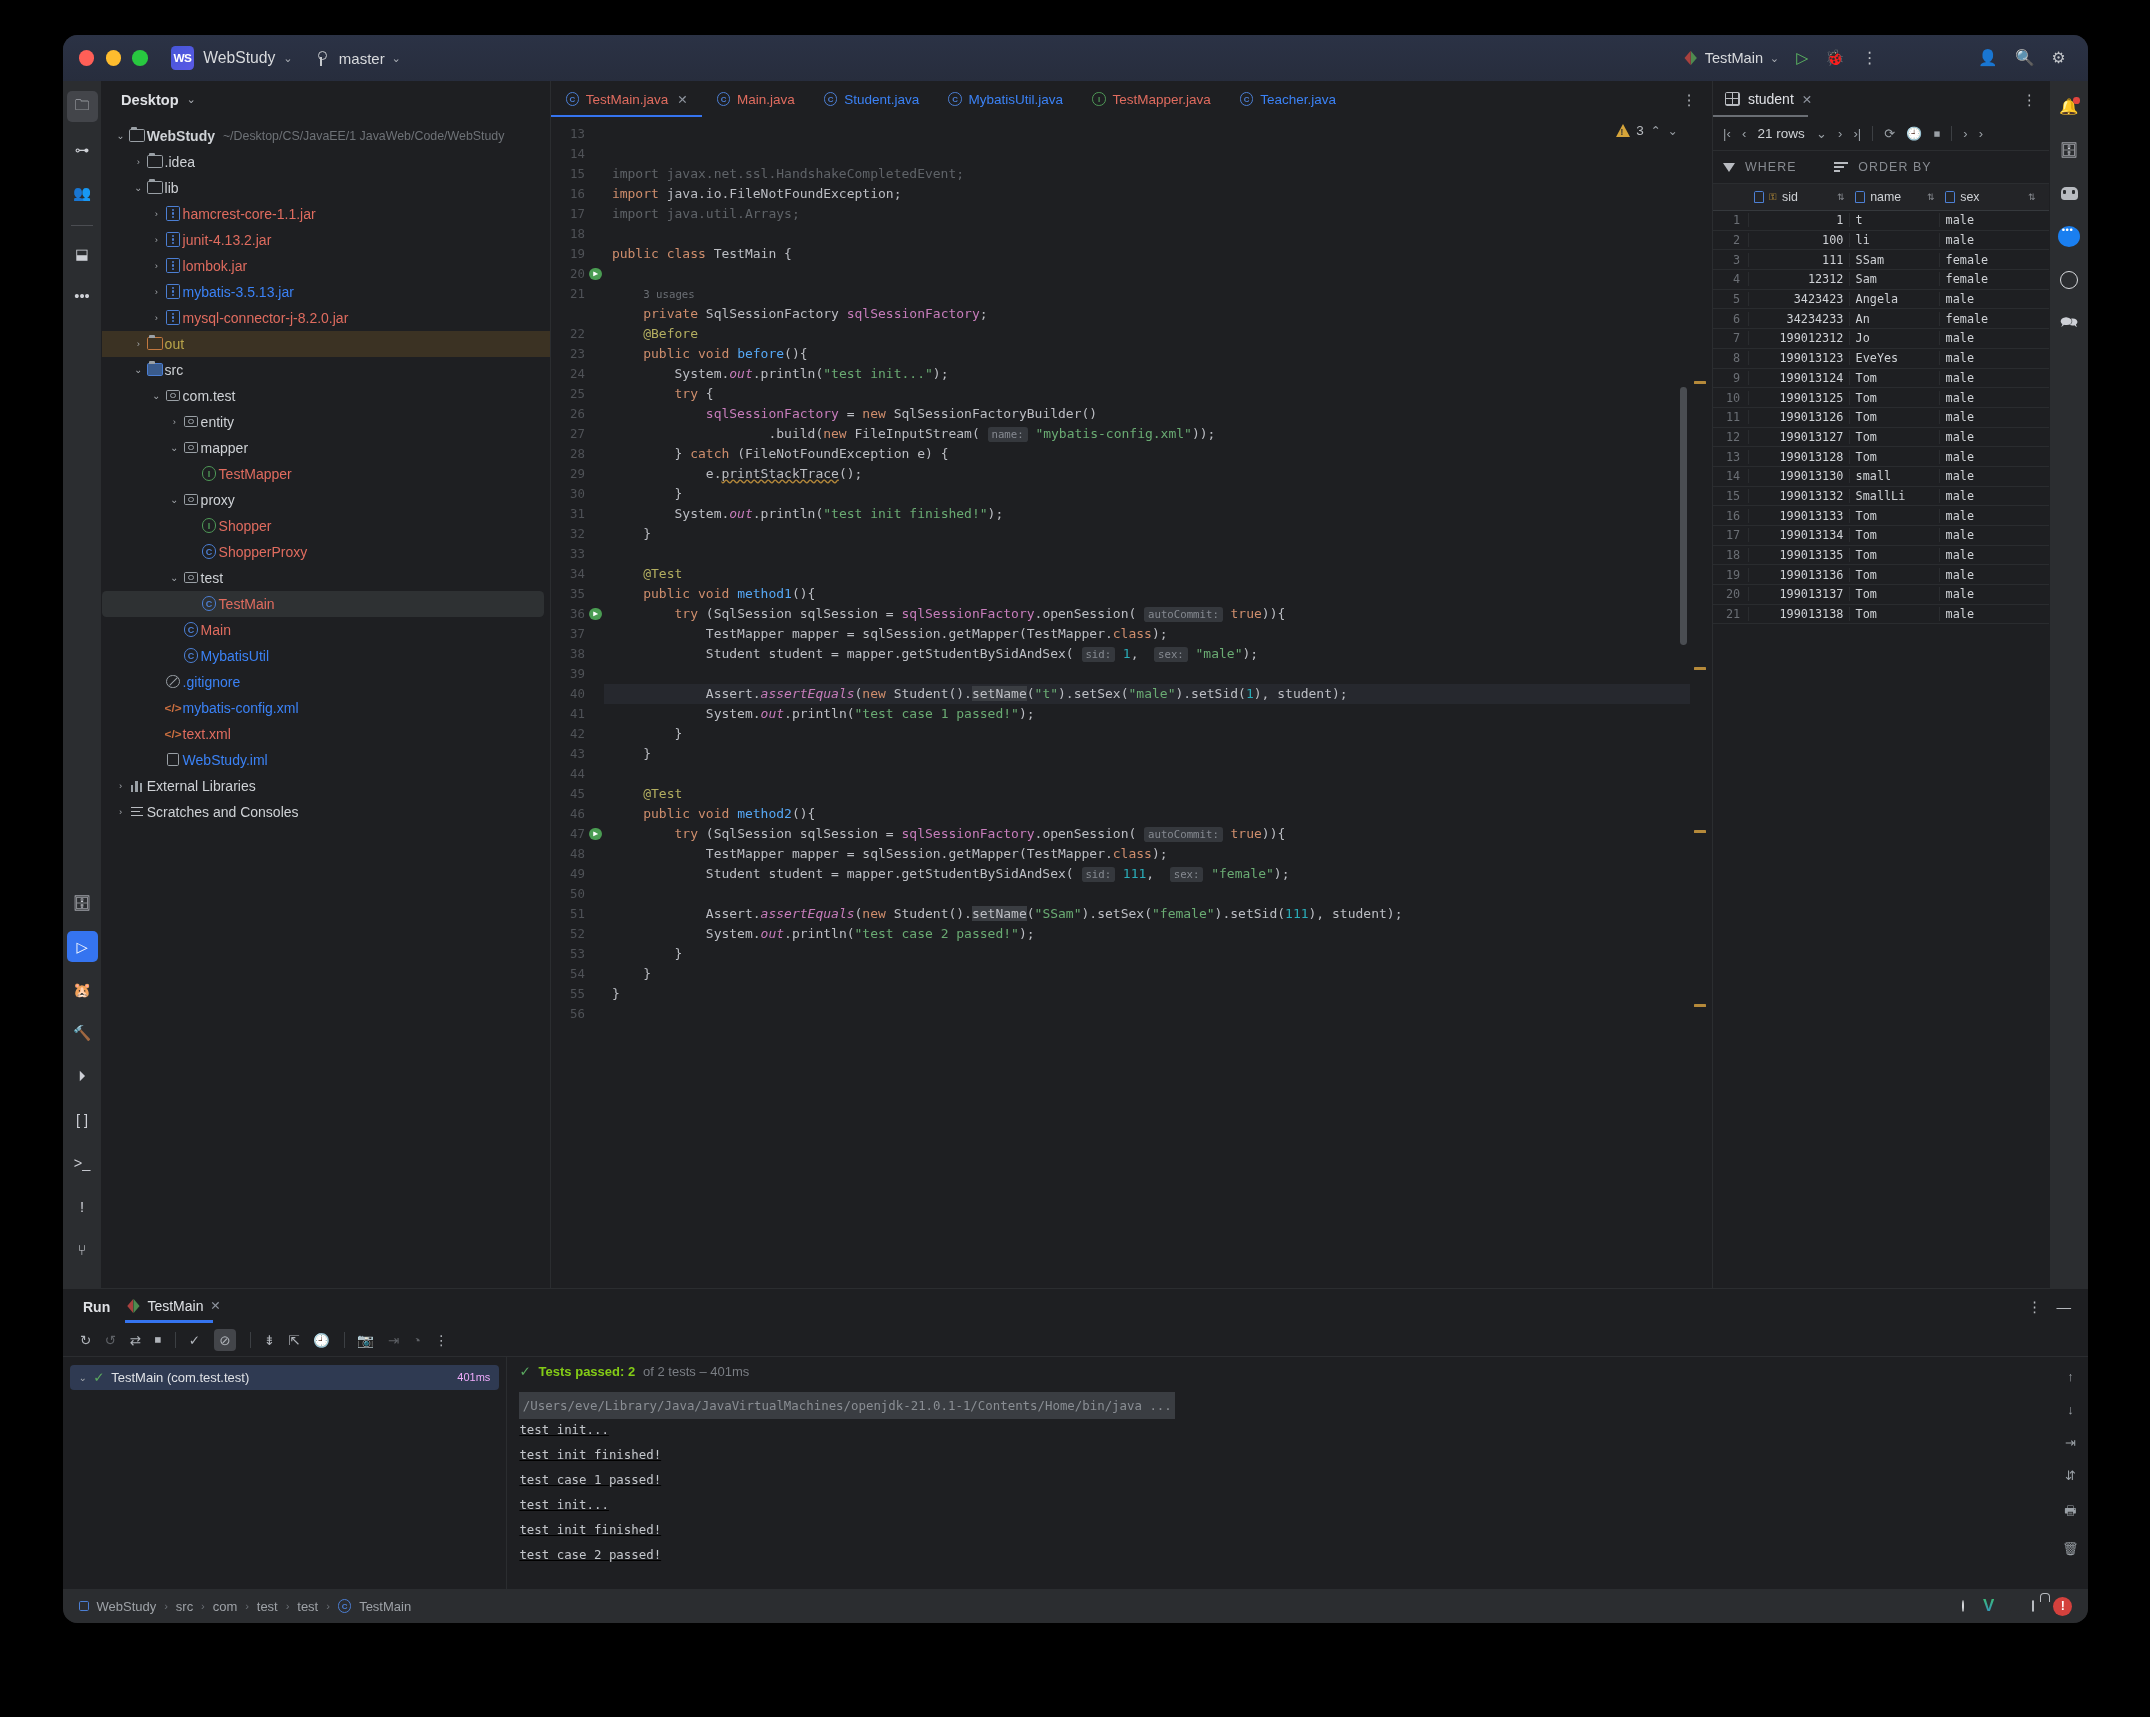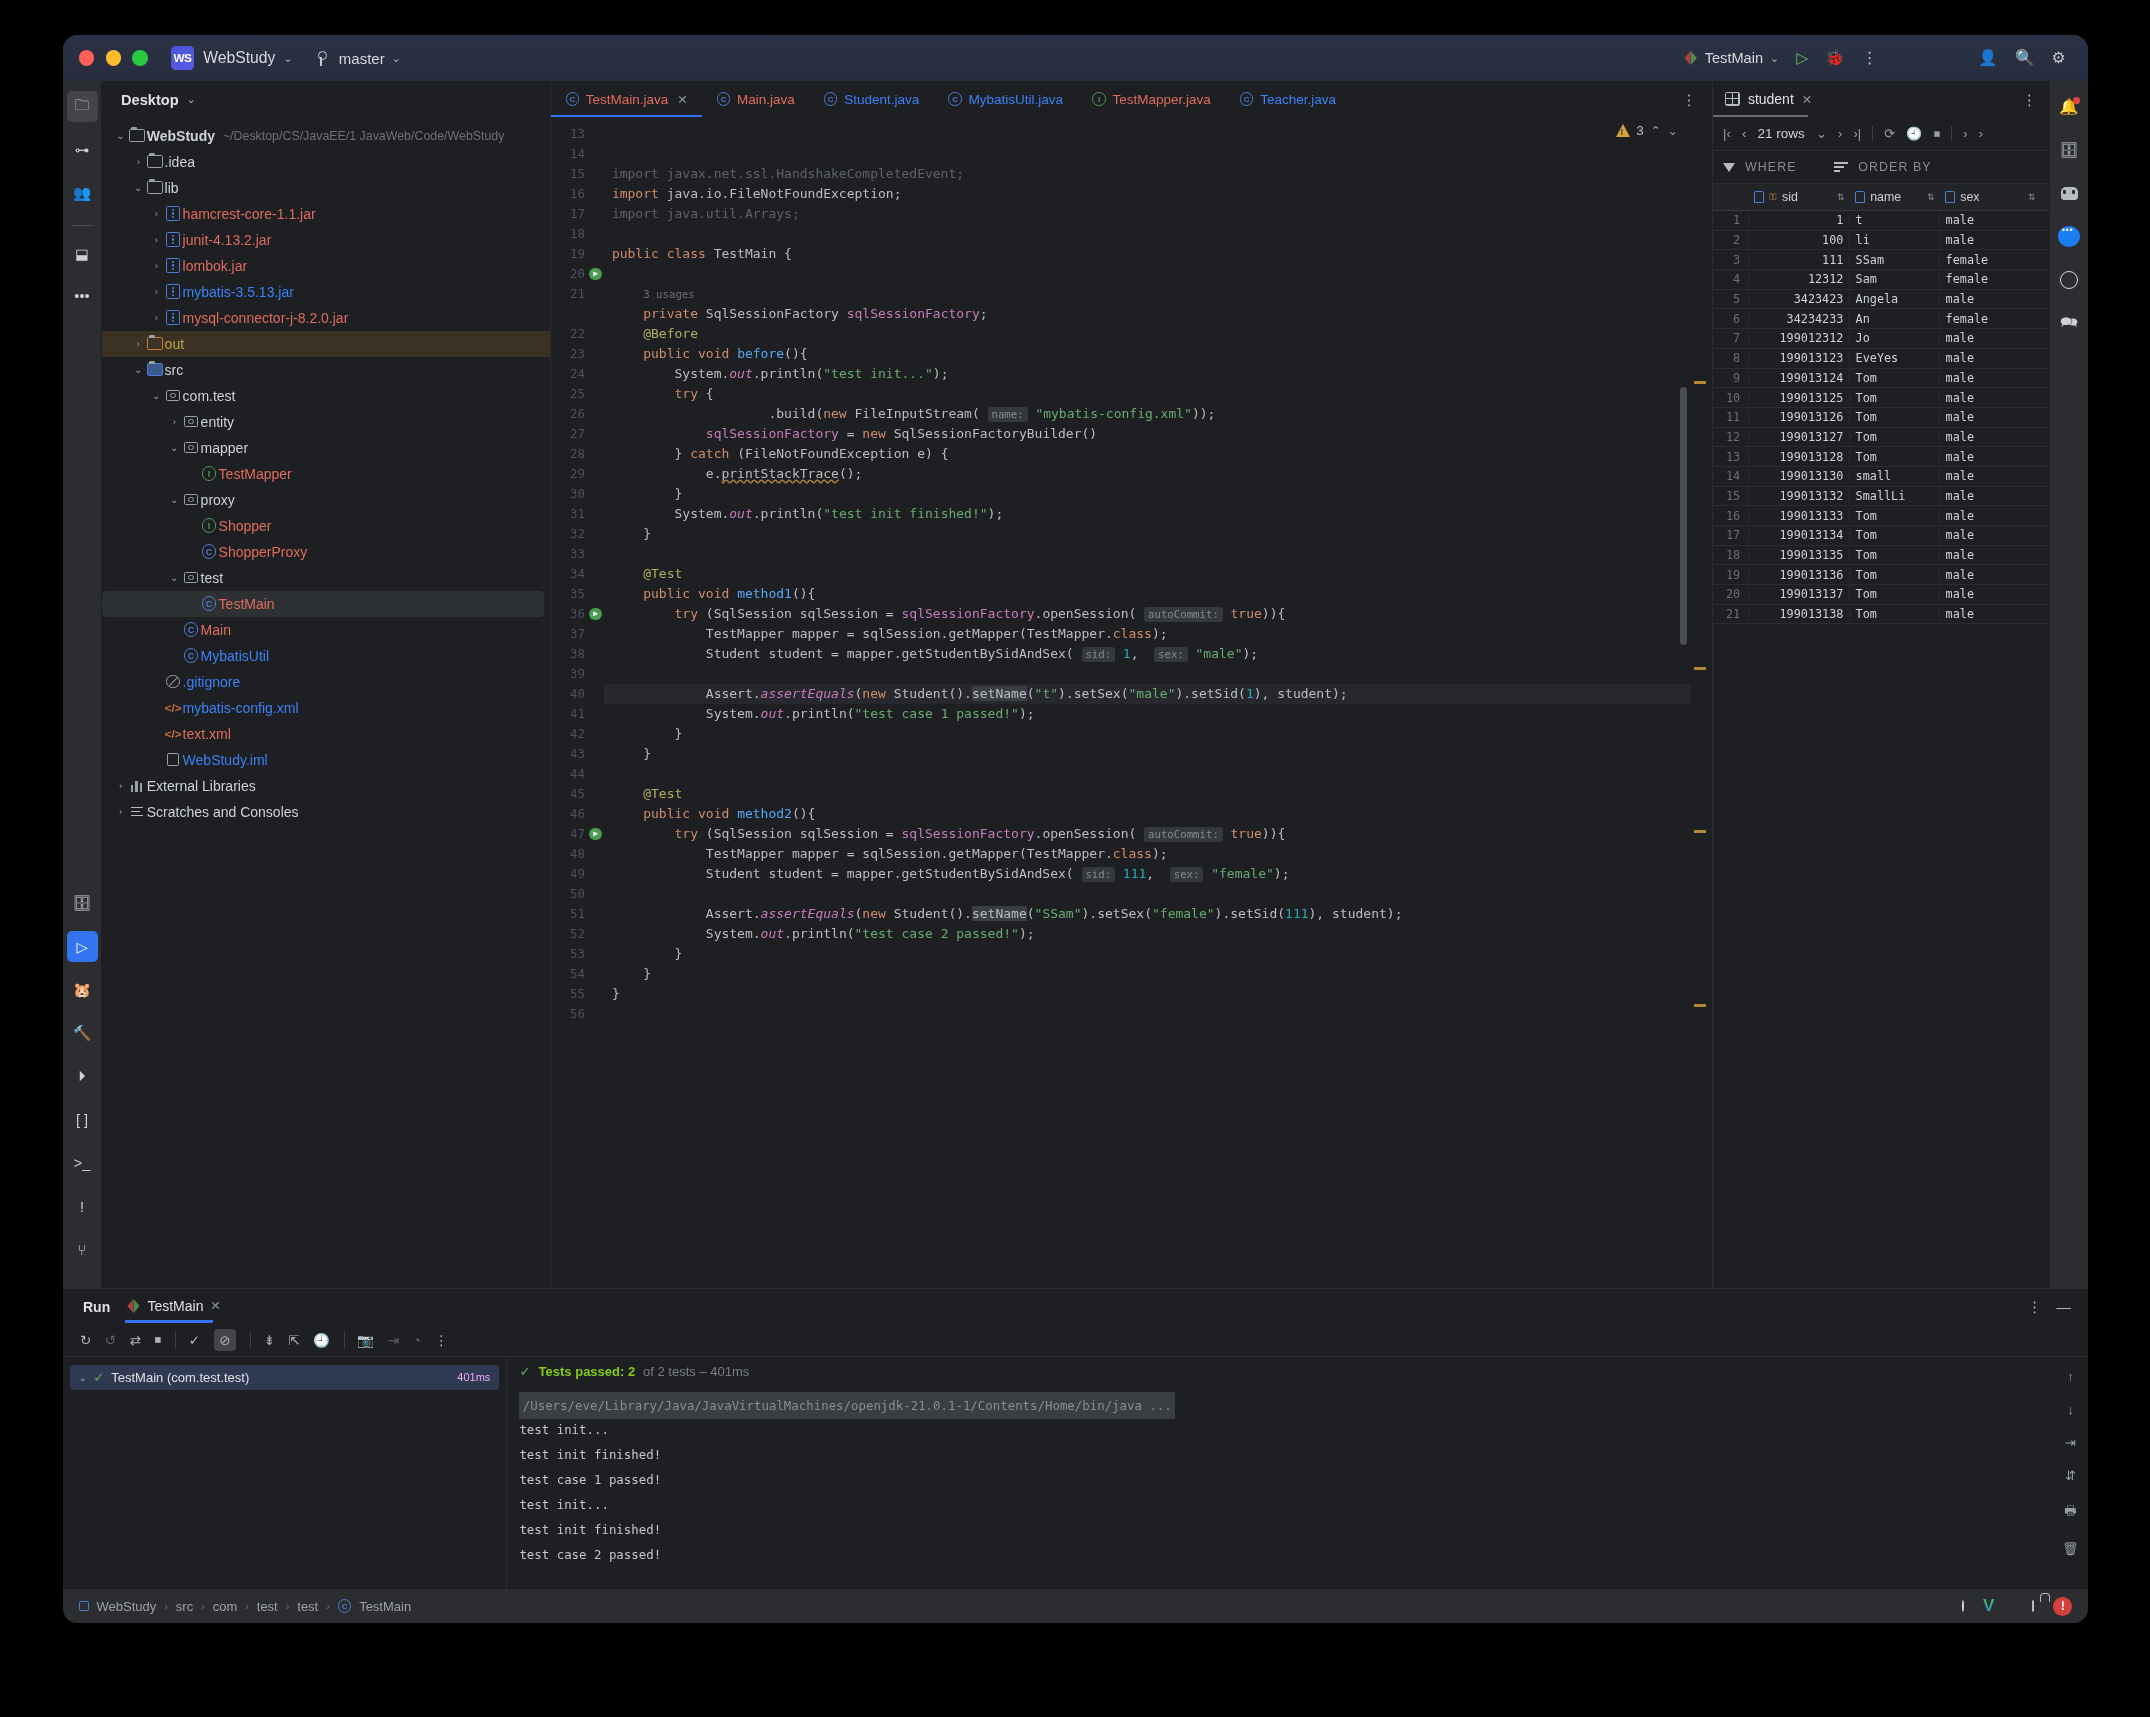--- a/index.html
+++ b/index.html
@@ -255,21 +255,21 @@
   .tt-arrow { color:#a7abb0; font-size:9.5px; width:14.6px; }
   .tt-check { color:#5aa85f; font-size:13.5px; margin-right:6.7px; }
   .tt-name { color:#dfe1e5; font-size:13px; }
   .tt-ms { margin-left:auto; color:#f0abfc; font-size:11px; }
 
   .console { flex:1 1 auto; display:flex; flex-direction:column; min-width:0; }
   .cons-head { height:28px; display:flex; align-items:center; gap:7.9px; padding-left:12.4px; }
   .cons-check { color:#5aa85f; font-size:13.5px; }
   .cons-pass { color:#84cc16; font-size:13px; font-weight:bold; }
   .cons-sub { color:#7a7e84; font-size:13px; }
-  .cons-out { flex:1 1 auto; padding:6.7px 12.4px; font-family:"DejaVu Sans Mono", monospace; font-size:12.4px; position:relative;}
+  .cons-out { flex:1 1 auto; padding:6.7px 12.4px; font-family:"DejaVu Sans Mono", monospace; font-size:12.4px; position:relative;text-decoration:underline;}
   .cmdline { background:#3a3d42; color:#8a8e94; display:inline-block; padding:1.1px 3.4px; }
   .outline { color:#c4c7cc; height:25px; line-height:25px; }
   .cons-rail { width:35px; flex:0 0 auto; display:flex; flex-direction:column; align-items:center; padding-top:12.4px; gap:18px; color:#9aa0a6; font-size:13px;}
 
   
   .statusbar { height: 34px; flex:0 0 auto; display:flex; align-items:center; padding:0 15.7px; background:#2b2d30; }
   .bc { display:flex; align-items:center; gap:7.9px; }
   .bc-item { color:#9ea2a7; font-size:13px; }
   .bc-sep { color:#6b6f75; font-size:11.2px; }
   .bc-modico { width:10px;height:10px;border:1.1px solid #4c7fd4; border-radius:1.7px;}
@@ -686,22 +686,22 @@
             <div class="cline"><span class="sgrey">import java.util.Arrays;</span></div>
             <div class="cline"></div>
             <div class="cline"><span class="k">public class</span><span class="plain"> TestMain {</span></div>
             <div class="cline"></div>
             <div class="cline">    <span class="usages">3 usages</span></div>
             <div class="cline"><span class="plain">    </span><span class="k">private</span><span class="plain"> SqlSessionFactory </span><span class="fld">sqlSessionFactory</span><span class="plain">;</span></div>
             <div class="cline"><span class="plain">    </span><span class="an">@Before</span></div>
             <div class="cline"><span class="plain">    </span><span class="k">public void </span><span class="f">before</span><span class="plain">(){</span></div>
             <div class="cline"><span class="plain">        System.</span><span class="ital">out</span><span class="plain">.println(</span><span class="s">"test init..."</span><span class="plain">);</span></div>
             <div class="cline"><span class="plain">        </span><span class="k">try</span><span class="plain"> {</span></div>
+            <div class="cline"><span class="plain">            </span><span class="fld">sqlSessionFactory</span><span class="plain"> = </span><span class="k">new</span><span class="plain"> SqlSessionFactoryBuilder()</span></div>
             <div class="cline"><span class="plain">                    .build(</span><span class="k">new</span><span class="plain"> FileInputStream( </span><span class="hint">name:</span><span class="plain"> </span><span class="s">"mybatis-config.xml"</span><span class="plain">));</span></div>
-            <div class="cline"><span class="plain">            </span><span class="fld">sqlSessionFactory</span><span class="plain"> = </span><span class="k">new</span><span class="plain"> SqlSessionFactoryBuilder()</span></div>
             <div class="cline"><span class="plain">        } </span><span class="k">catch</span><span class="plain"> (FileNotFoundException e) {</span></div>
             <div class="cline"><span class="plain">            e.</span><span class="plain wavy">printStackTrace</span><span class="plain">();</span></div>
             <div class="cline"><span class="plain">        }</span></div>
             <div class="cline"><span class="plain">        System.</span><span class="ital">out</span><span class="plain">.println(</span><span class="s">"test init finished!"</span><span class="plain">);</span></div>
             <div class="cline"><span class="plain">    }</span></div>
             <div class="cline"></div>
             <div class="cline"><span class="plain">    </span><span class="an">@Test</span></div>
             <div class="cline"><span class="plain">    </span><span class="k">public void </span><span class="f">method1</span><span class="plain">(){</span></div>
             <div class="cline"><span class="plain">        </span><span class="k">try</span><span class="plain"> (SqlSession sqlSession = </span><span class="fld">sqlSessionFactory</span><span class="plain">.openSession( </span><span class="hint">autoCommit:</span><span class="plain"> </span><span class="k">true</span><span class="plain">)){</span></div>
             <div class="cline"><span class="plain">            TestMapper mapper = sqlSession.getMapper(TestMapper.</span><span class="k">class</span><span class="plain">);</span></div>

